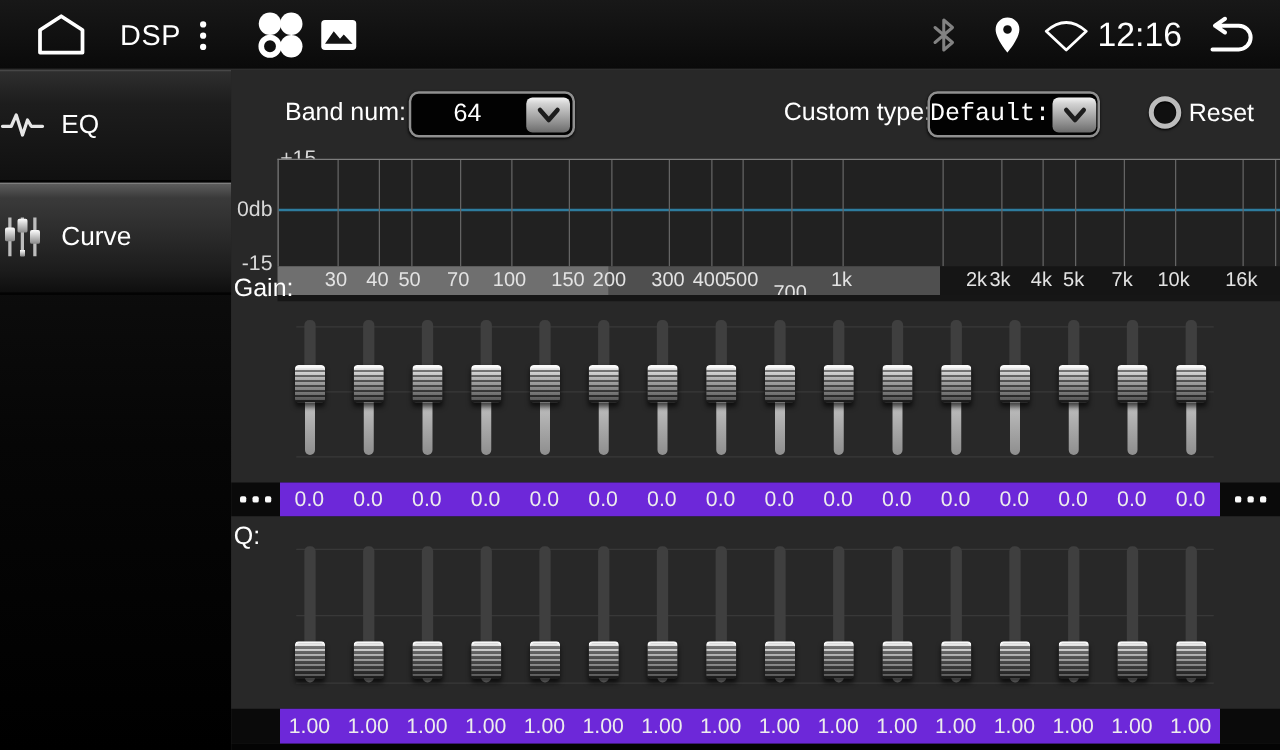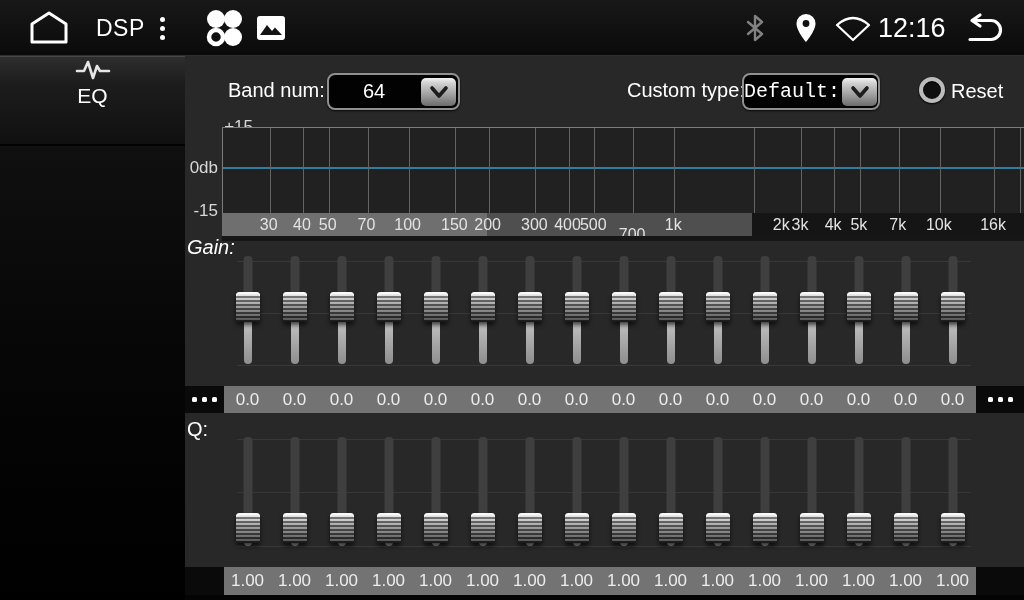--- a/index.html
+++ b/index.html
@@ -13,23 +13,23 @@
   #tb-home{left:26px;} #tb-title{left:96px;font-size:23px;letter-spacing:.5px;}
   #tb-menu{left:160px;flex-direction:column;justify-content:center;gap:4px;}
   #tb-apps{left:203px;} #tb-gallery{left:256px;}
   #tb-bt{left:741px;} #tb-loc{left:793px;} #tb-wifi{left:834px;}
   #tb-time{left:878px;font-size:27px;} #tb-back{left:960px;}
   .mdot{width:5px;height:5px;border-radius:50%;background:#fff;}
 
   
   #sidebar{position:absolute;left:0;top:56px;width:185px;height:544px;
            background:linear-gradient(#141414,#060606 55%,#000);}
-  .side-item{height:88px;display:flex;align-items:center;gap:0;
+  .side-item{height:88px;display:flex;align-items:center;gap:13px;
              background:linear-gradient(#2f2f2f,#1d1d1d 30%,#101010);
-             border-bottom:2px solid #030303;font-size:21px;box-shadow:inset 0 1px 0 #474747;flex-direction:column;}
+             border-bottom:2px solid #030303;font-size:21px;box-shadow:inset 0 1px 0 #474747;}
   .side-item.selected{background:linear-gradient(#606060,#3a3a3a 14%,#1c1c1c 80%,#0e0e0e);
              box-shadow:inset 0 1px 0 #8a8a8a;}
   .side-icon{width:36px;display:flex;justify-content:center;}
 
   
   #main{position:absolute;left:185px;top:56px;width:839px;height:544px;background:#282828;}
   .ctl-label{position:absolute;top:23px;font-size:20px;color:#fff;}
   #band-label{left:43px;} #custom-label{left:442px;} #reset-label{left:766px;top:24px;}
   .dropdown{position:absolute;top:17px;height:37px;background:#020202;border:2px solid #909090;
             border-radius:8px;display:flex;align-items:center;box-sizing:border-box;
@@ -53,35 +53,35 @@
   #freq-bar{position:absolute;left:37px;top:157px;width:802px;height:23px;}
   .seg{position:absolute;top:0;height:23px;}
   #seg-a{left:0;width:265px;background:#6f6f6f;}
   #seg-b{left:265px;width:265px;background:#4f4f4f;}
   #seg-c{left:530px;width:272px;background:#151515;}
   .fl{position:absolute;top:0;line-height:23px;font-size:16px;color:#e3e3e3;transform:translateX(-50%);}
   #axis-strip{position:absolute;left:37px;top:180px;width:802px;height:5px;background:#161616;}
 
   
   .sec-label{position:absolute;left:2px;font-size:20px;color:#fff;}
-  #gain-label{top:180px;font-style:italic;} #q-label{top:362px;}
+  #gain-label{top:164px;} #q-label{top:362px;}
   .guide{position:absolute;left:52px;width:734px;height:1px;background:#383838;}
   .sliders{position:absolute;left:39px;width:752px;display:flex;}
   #gain-sliders{top:194px;height:134px;} #q-sliders{top:374px;height:136px;}
   .scol{position:relative;width:47px;}
   .rail{position:absolute;left:50%;transform:translateX(-50%);border-radius:4px;}
   .rail.dark{width:9px;background:#3f3f3f;}
   .rail.lite{width:8px;background:linear-gradient(180deg,#d2d2d2,#8e8e8e);}
   .sthumb{position:absolute;left:50%;transform:translateX(-50%);width:24px;height:30px;border-radius:3px;
           background:repeating-linear-gradient(180deg,rgba(0,0,0,.45) 0 2px,rgba(255,255,255,.16) 2px 4px),
                      linear-gradient(180deg,#ffffff,#dadada 12%,#8f8f8f 45%,#606060 72%,#2c2c2c);
           box-shadow:0 3px 4px rgba(0,0,0,.65), inset 0 2px 0 rgba(255,255,255,.95);}
   .vbar{position:absolute;left:0;width:839px;background:#0a0a0a;}
   #gain-vbar{top:330px;height:27px;} #q-vbar{top:511px;height:28px;}
-  .cells{position:absolute;left:39px;top:0;bottom:0;width:752px;background:#737373;display:flex;}
+  .cells{position:absolute;left:39px;top:0;bottom:0;width:752px;background:#6d28d9;display:flex;}
   .vcell{width:47px;display:flex;align-items:center;justify-content:center;
          font-size:17px;color:#ededed;}
   .more{position:absolute;top:0;bottom:0;display:flex;align-items:center;justify-content:center;gap:5px;}
   .more.left{left:0;width:39px;} .more.right{right:0;width:48px;}
   .dot{width:5px;height:5px;border-radius:1.5px;background:#fafafa;}
   #bottom-strip{position:absolute;left:0;top:539px;width:839px;height:5px;background:#040404;}
 </style>
 </head>
 <body>
 
@@ -138,20 +138,40 @@
   </div>
 
   <div id="sidebar">
     <div class="side-item">
       <span class="side-icon">
         <svg width="36" height="28" viewBox="0 0 36 28">
           <path d="M2 15 H9 L13 6 L18 22 L22 10 L25 15 H34" fill="none" stroke="#e6e6e6" stroke-width="2.6" stroke-linejoin="round" stroke-linecap="round"></path>
         </svg>
       </span>
       <span>EQ</span>
+    </div>
+    <div class="side-item selected">
+      <span class="side-icon">
+        <svg width="34" height="36" viewBox="0 0 34 36">
+          <defs>
+              <linearGradient id="sg" x1="0" y1="0" x2="0" y2="1">
+            <stop offset="0" stop-color="#fdfdfd"></stop>
+                <stop offset="1" stop-color="#8a8a8a"></stop>
+              </linearGradient>
+            </defs>
+          <rect x="5.6" y="2" width="2.6" height="31" fill="#bdbdbd"></rect>
+          <rect x="15.6" y="2" width="2.6" height="31" fill="#bdbdbd"></rect>
+          <rect x="25.6" y="2" width="2.6" height="31" fill="#bdbdbd"></rect>
+          <rect x="3" y="10" width="8" height="11" rx="1.5" fill="url(#sg)"></rect>
+          <rect x="13" y="3" width="8" height="11" rx="1.5" fill="url(#sg)"></rect>
+          <rect x="15" y="28" width="4" height="5" fill="url(#sg)"></rect>
+          <rect x="23" y="12" width="8" height="11" rx="1.5" fill="url(#sg)"></rect>
+        </svg>
+      </span>
+      <span>Curve</span>
     </div>
   </div>
 
   <div id="main">
 
     <div class="ctl-label" id="band-label">Band num:</div>
     <div class="dropdown" id="band-dd">
       <span class="dd-value">64</span>
       <span class="dd-btn">
         <svg width="26" height="22" viewBox="0 0 26 22">

